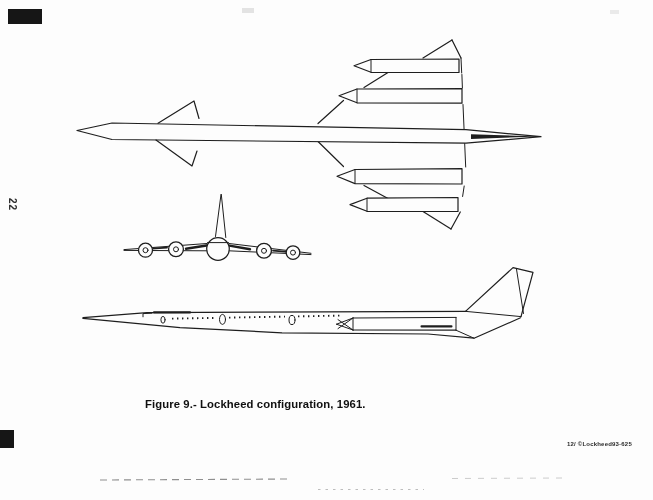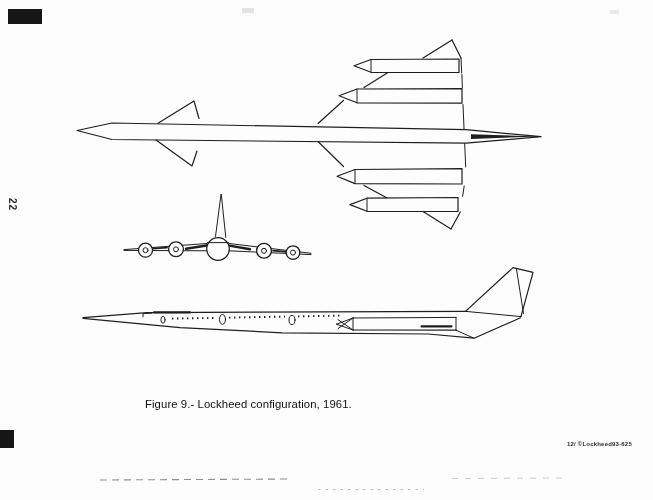--- a/index.html
+++ b/index.html
@@ -6,21 +6,21 @@
   .page{
     position:relative;width:653px;height:500px;background:#fdfdfd;
     overflow:hidden;font-family:"Liberation Sans",sans-serif;color:#101010;
   }
   svg{position:absolute;left:0;top:0;}
   .ln{fill:none;stroke:#1e1e1e;stroke-width:1.2;stroke-linejoin:round;stroke-linecap:round;}
   .thin{stroke-width:1;}
   .fw{fill:#fdfdfd;}
   .solid{fill:#1e1e1e;stroke:none;}
   .caption{
-    position:absolute;left:145px;top:398px;font-size:11.3px;font-weight:normal;
+    position:absolute;left:145px;top:398px;font-size:11.3px;font-weight:bold;
     letter-spacing:.1px;color:#101010;white-space:nowrap;
   }
   .pagenum{
     position:absolute;left:7px;top:198px;writing-mode:vertical-rl;
     font-size:10px;font-weight:600;color:#2f2f2f;letter-spacing:1px;
   }
   .stamp{
     position:absolute;left:567px;top:441px;font-size:6px;font-weight:bold;
     color:#2a2a2a;letter-spacing:.2px;white-space:nowrap;
   }

